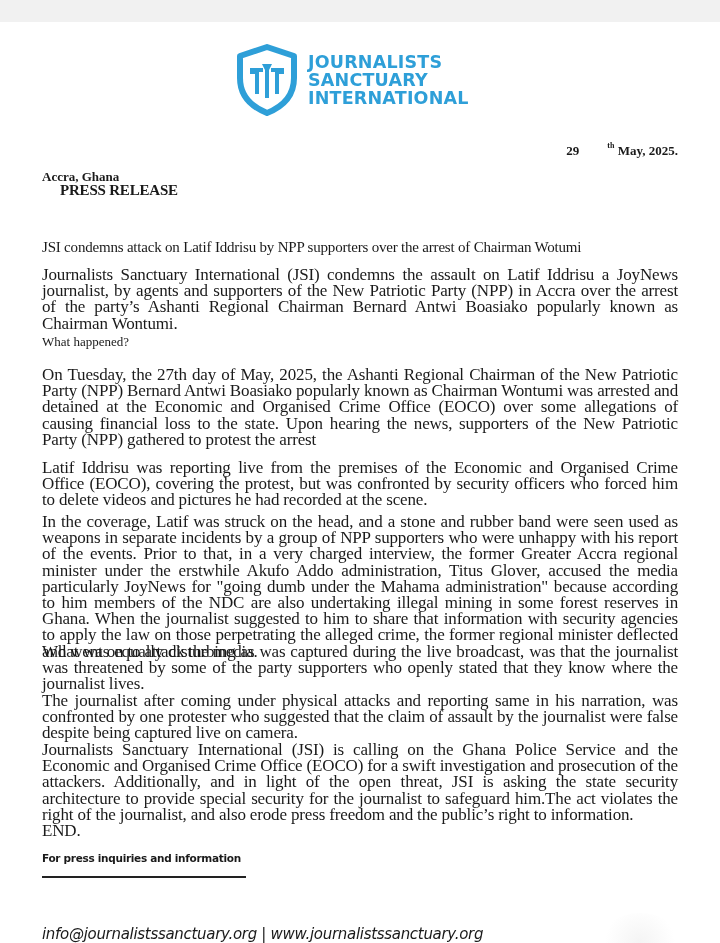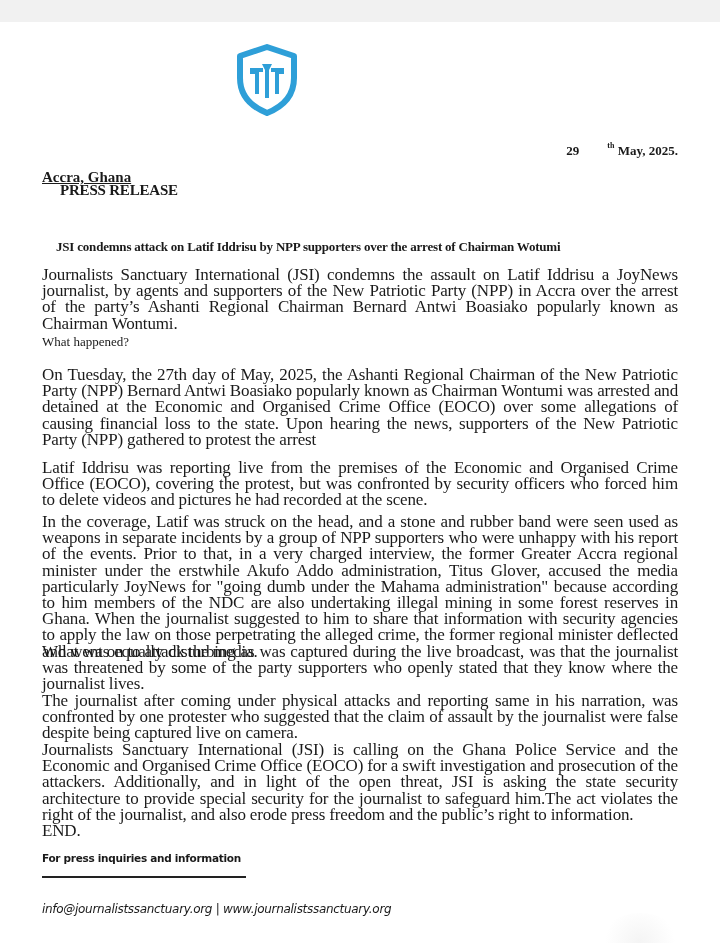--- a/index.html
+++ b/index.html
@@ -3,42 +3,47 @@
 <meta charset="utf-8">
 <style>
   html, body { margin:0; padding:0; }
   body { width:720px; height:943px; background:#ffffff; position:relative; overflow:hidden; font-family:"Liberation Serif", serif; color:#1a1a1a; }
   .topbar { position:absolute; left:0; top:0; width:720px; height:22px; background:#f1f1f1; }
   .logo { position:absolute; left:236px; top:44px; display:flex; align-items:center; }
   .logo svg { width:62px; height:72px; }
   .logo-text { margin-left:10px; font-family:"DejaVu Sans", sans-serif; font-weight:bold; color:#2e9fd8; font-size:17.5px; line-height:18px; letter-spacing:0.2px; }
   .date { position:absolute; right:42px; top:143px; font-weight:bold; font-size:13px; }
   .date sup { font-size:8px; vertical-align:top; position:relative; top:-2px;padding-left:28px; }
-  .place { position:absolute; left:42px; top:169px; font-weight:bold; font-size:15px;text-decoration:underline; }
+  .place { position:absolute; left:42px; top:169px; font-weight:bold; font-size:13px; }
   .title { position:absolute; left:42px; top:182px; font-weight:bold; font-size:15px; letter-spacing:-0.2px;margin-left:18px; }
-  .subtitle { position:absolute; left:56px; top:239px; font-weight:bold; font-size:13px; letter-spacing:-0.2px; }
+  .subtitle { position:absolute; left:42px; top:239px; font-weight:normal; font-size:15px; letter-spacing:-0.2px; }
   .para { position:absolute; left:42px; width:636px; font-size:17px; line-height:16.2px; text-align:justify; letter-spacing:-0.15px; }
   .heading { position:absolute; left:42px; font-weight:normal; font-size:13px; }
   .footer-rule { position:absolute; left:42px; top:876px; width:204px; height:2px; background:#222; }
   .footer-label { position:absolute; left:42px; top:852px; font-family:"DejaVu Sans", sans-serif; font-weight:bold; font-size:10.5px; letter-spacing:-0.3px; }
-  .footer-contact { position:absolute; left:42px; top:902px; font-family:"DejaVu Sans", sans-serif; font-style:italic; font-size:12px; letter-spacing:-0.3px;text-align:center; }
+  .footer-contact { position:absolute; left:42px; top:925px; font-family:"DejaVu Sans", sans-serif; font-style:italic; font-size:15px; letter-spacing:-0.3px;text-align:center; }
   .corner { position:absolute; right:40px; bottom:-30px; width:80px; height:60px; border-radius:50%; background:radial-gradient(circle, #f4f4f4 0%, #ffffff 70%); }
 </style>
 </head>
 <body>
 
 <div class="topbar"></div>
 
 <div class="logo">
   <svg viewBox="0 0 62 72">
     <path d="M31 3 L58 12 L58 34 C58 52 46 63 31 69 C16 63 4 52 4 34 L4 12 Z" fill="none" stroke="#2e9fd8" stroke-width="6" stroke-linejoin="round"></path>
     <path d="M14 24 L27 24 L27 28 L23 28 L23 50 L19 50 L19 30 L14 30 Z" fill="#2e9fd8"></path>
     <path d="M48 24 L35 24 L35 28 L39 28 L39 50 L43 50 L43 30 L48 30 Z" fill="#2e9fd8"></path>
     <path d="M26 20 L36 20 L33 26 L33 54 L29 54 L29 26 Z" fill="#2e9fd8"></path>
   </svg>
+  <div class="logo-text">
+    <div>JOURNALISTS</div>
+    <div>SANCTUARY</div>
+    <div>INTERNATIONAL</div>
+  </div>
 </div>
 
 <div class="date"><span>29</span><sup>th</sup><span> May, 2025.</span></div>
 
 <div class="place">Accra, Ghana</div>
 <div class="title">PRESS RELEASE</div>
 <div class="subtitle">JSI condemns attack on Latif Iddrisu by NPP supporters over the arrest of Chairman Wotumi</div>
 
 <div class="para" style="top:267px;">Journalists Sanctuary International (JSI) condemns the assault on Latif Iddrisu a JoyNews journalist, by agents and supporters of the New Patriotic Party (NPP) in Accra over the arrest of the party’s Ashanti Regional Chairman Bernard Antwi Boasiako popularly known as Chairman Wontumi.</div>
 <div class="heading" style="top:334px;">What happened?</div>

